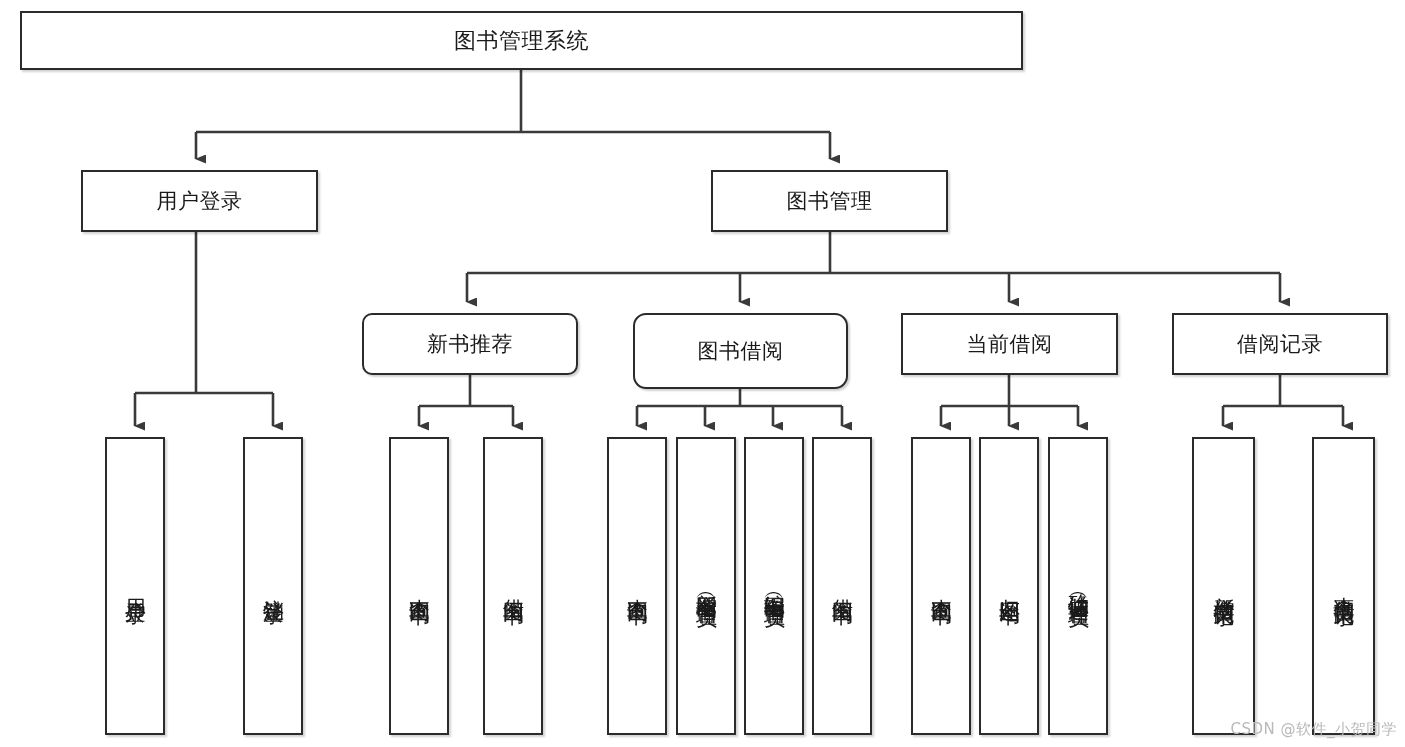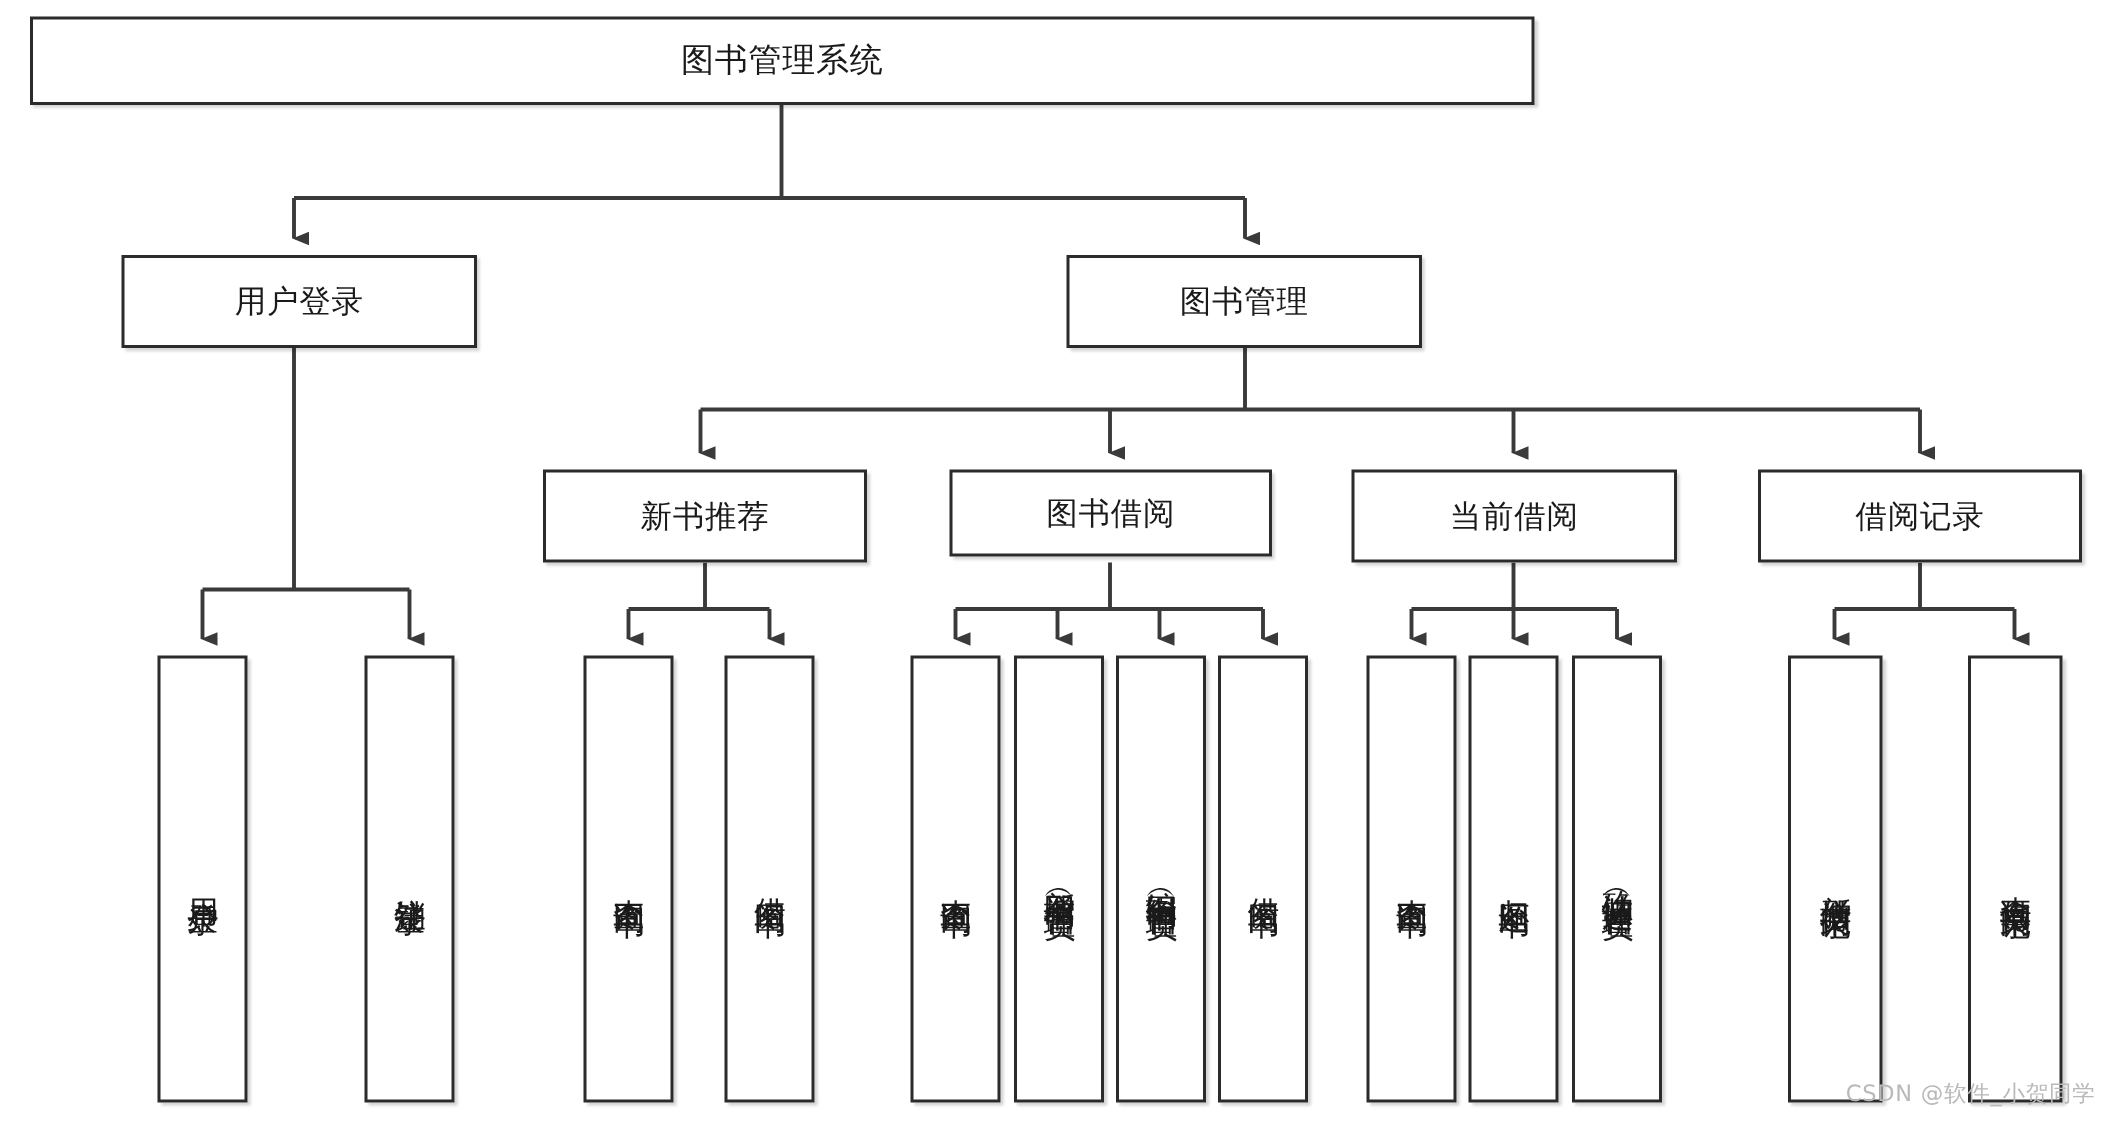--- a/index.html
+++ b/index.html
@@ -121,24 +121,24 @@
     <span class="node-label">图书管理系统</span>
   </div>
 
   <div class="node-box" style="left:81px; top:170px; width:237px; height:62px;">
     <span class="node-label">用户登录</span>
   </div>
   <div class="node-box" style="left:711px; top:170px; width:237px; height:62px;">
     <span class="node-label">图书管理</span>
   </div>
 
-  <div class="node-box" style="left:362px; top:313px; width:216px; height:62px;">
+  <div class="node-box" style="left:362px; top:313px; width:216px; height:62px;border-radius:10px;">
     <span class="node-label">新书推荐</span>
   </div>
-  <div class="node-box" style="left:633px; top:313px; width:215px; height:58px;">
+  <div class="node-box" style="left:633px; top:313px; width:215px; height:76px;border-radius:13px;">
     <span class="node-label">图书借阅</span>
   </div>
   <div class="node-box" style="left:1172px; top:313px; width:216px; height:62px;">
     <span class="node-label">借阅记录</span>
   </div>
   <div class="node-box" style="left:901px; top:313px; width:217px; height:62px;">
     <span class="node-label">当前借阅</span>
   </div>
 
   <div class="node-box vertical" style="left:105px; top:437px; width:60px; height:298px;">

